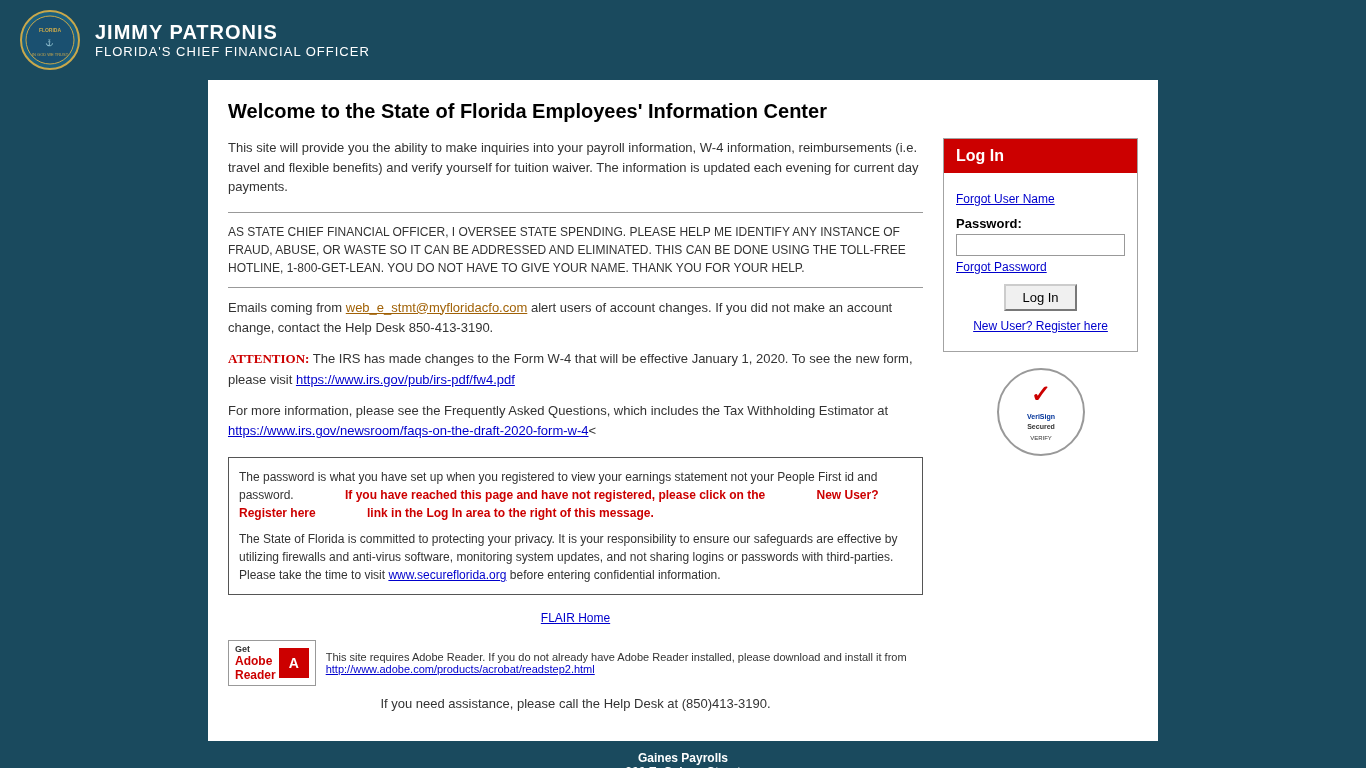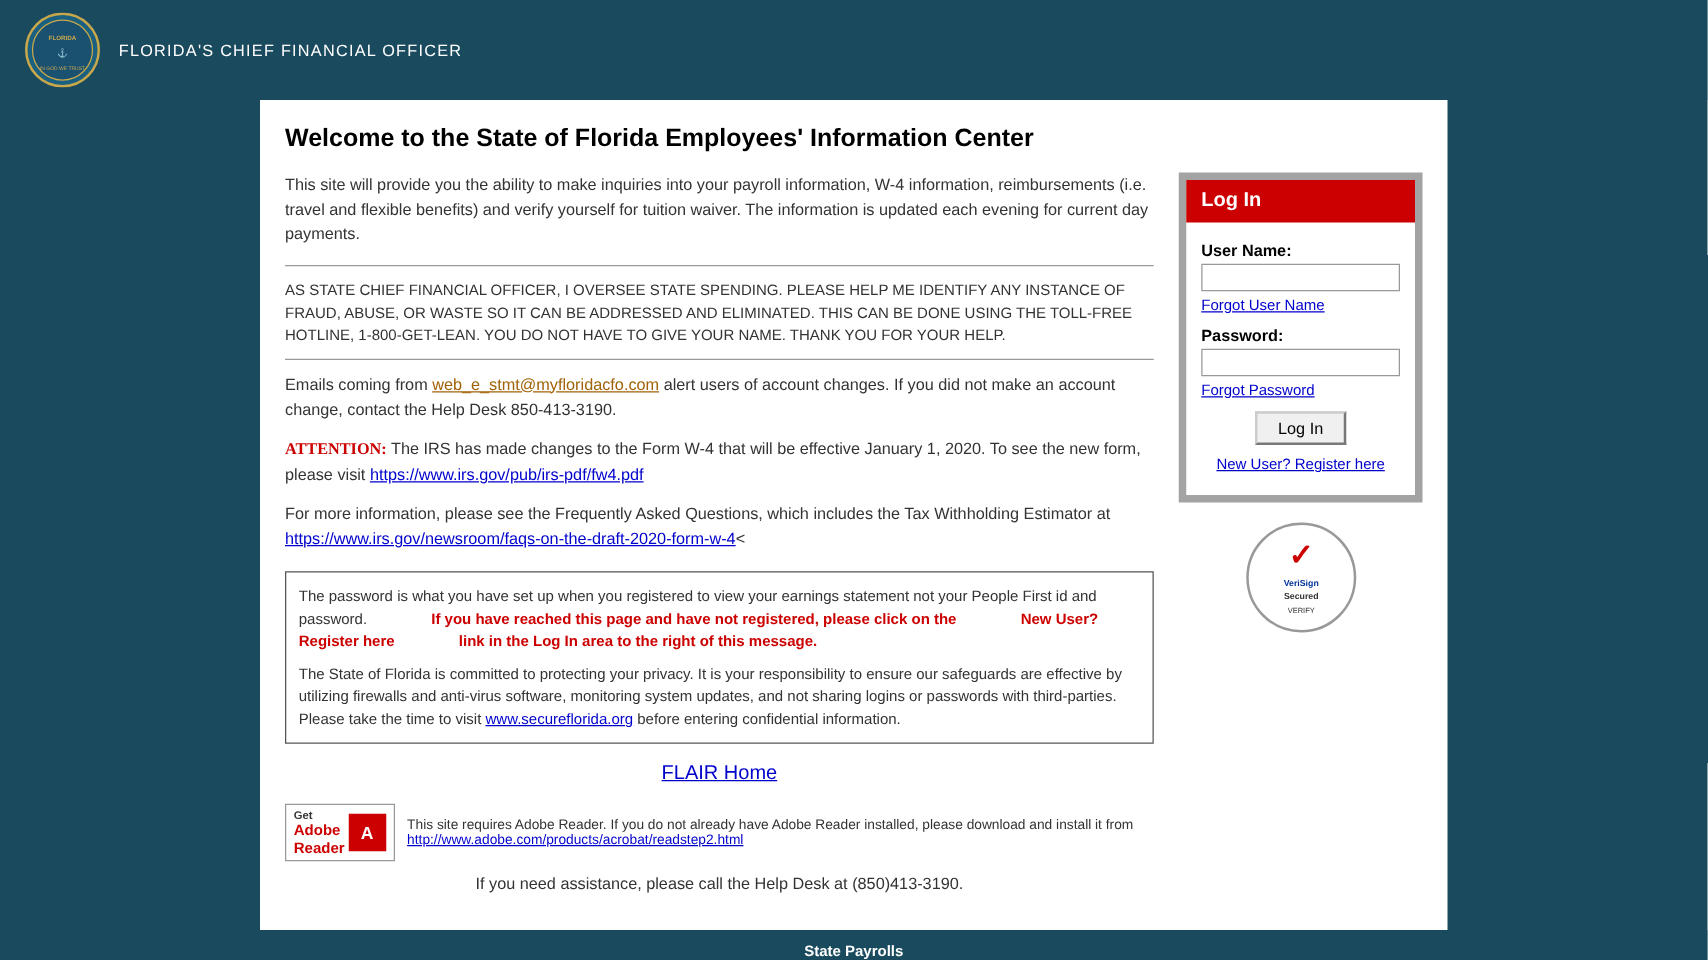--- a/index.html
+++ b/index.html
@@ -144,21 +144,21 @@
     }
 
     
     .flair-home-section {
       text-align: center;
       margin: 15px 0;
     }
     .flair-link {
       color: #0000cc;
       text-decoration: underline;
-      font-size: 16px;
+      font-size: 12px;
     }
 
     
     .adobe-section {
       display: flex;
       align-items: center;
       gap: 10px;
       margin: 10px 0;
     }
     .adobe-logo {
@@ -198,21 +198,21 @@
     
     .helpdesk-text {
       text-align: center;
       font-size: 13px;
       color: #333;
       margin: 10px 0;
     }
 
     
     .login-box {
-      border: 6px solid #a3a3a3;
+      border: 1px solid #a3a3a3;
     }
     .login-header {
       background-color: #cc0000;
       color: white;
       font-size: 16px;
       font-weight: bold;
       padding: 8px 12px;
       margin-bottom: 10px;
     }
     .login-body {
@@ -285,20 +285,21 @@
   <div class="header-logo">
     <svg viewBox="0 0 60 60" width="60" height="60">
       <circle cx="30" cy="30" r="29" fill="#1a6080" stroke="#c8a84b" stroke-width="2"></circle>
       <circle cx="30" cy="30" r="24" fill="#1a5070" stroke="#c8a84b" stroke-width="1"></circle>
       <text x="30" y="22" text-anchor="middle" fill="#c8a84b" font-size="5" font-weight="bold">FLORIDA</text>
       <text x="30" y="35" text-anchor="middle" fill="white" font-size="7">⚓</text>
       <text x="30" y="46" text-anchor="middle" fill="#c8a84b" font-size="4">IN GOD WE TRUST</text>
     </svg>
   </div>
   <div class="header-text">
+    <div class="header-name">JIMMY PATRONIS</div>
     <div class="header-title">FLORIDA'S CHIEF FINANCIAL OFFICER</div>
   </div>
 </div>
 
 <div class="main-wrapper">
   <h2 class="page-title">Welcome to the State of Florida Employees' Information Center</h2>
 
   <div class="content-area">
 
     <div class="left-column">
@@ -346,24 +347,20 @@
         </p>
       </div>
 
       <p class="helpdesk-text">If you need assistance, please call the Help Desk at (850)413-3190.</p>
     </div>
 
     <div class="right-column">
       <div class="login-box">
         <div class="login-header">Log In</div>
         <div class="login-body">
-          <div class="login-field">
-            <label>User Name:</label>
-            <input type="text" style="">
-          </div>
           <a class="login-link">Forgot User Name</a>
           <div class="login-field">
             <label>Password:</label>
             <input type="password" style="">
           </div>
           <a class="login-link">Forgot Password</a>
           <div class="login-button-row">
             <button class="login-button">Log In</button>
           </div>
           <a class="new-user-link">New User? Register here</a>
@@ -379,16 +376,16 @@
             <text x="45" y="62" text-anchor="middle" fill="#333" font-size="7" font-weight="bold">Secured</text>
             <text x="45" y="73" text-anchor="middle" fill="#333" font-size="6">VERIFY</text>
           </svg>
         </div>
       </div>
     </div>
   </div>
 </div>
 
 <div class="footer">
-  <div>State Payrolls</div>
+  <div>Gaines Payrolls</div>
   <div>200 E. Gaines Street</div>
 
 </div>
 
 </body></html>

